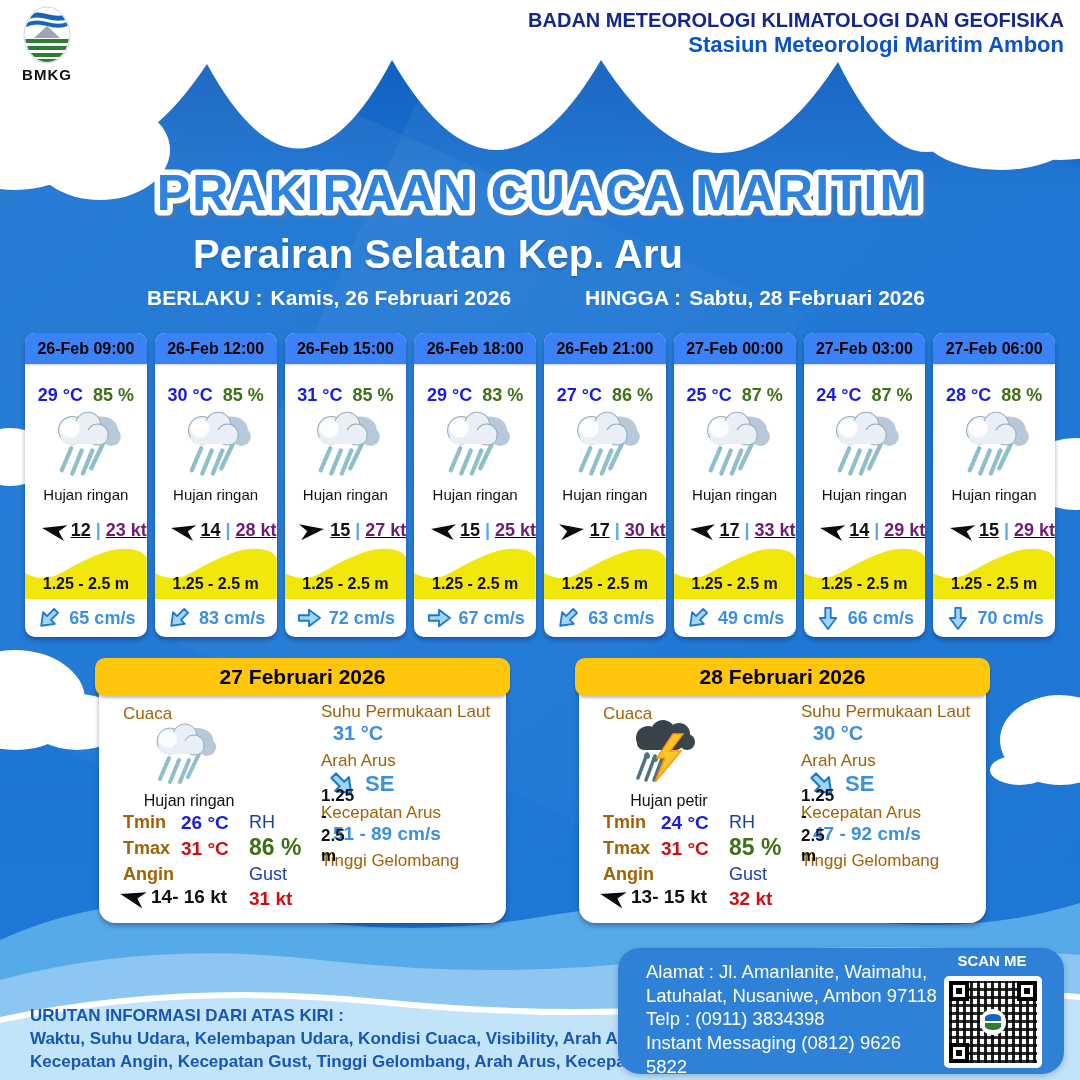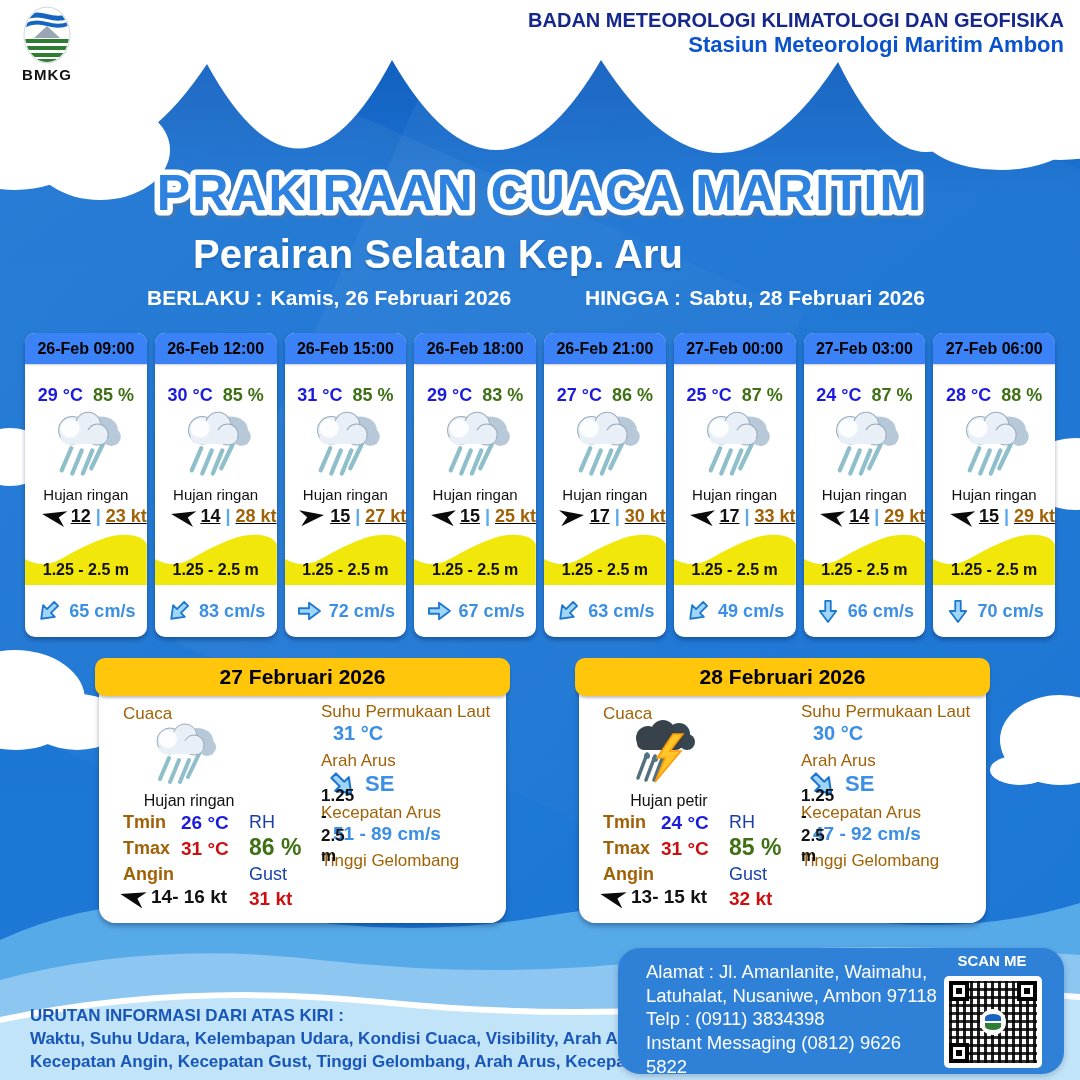--- a/index.html
+++ b/index.html
@@ -38,26 +38,26 @@
     font-weight:bold;font-size:16px;color:#000;box-shadow:0 1px 2px rgba(0,0,0,.2);}
   .hcard-temps{display:flex;justify-content:center;gap:10px;padding-top:21px;font-weight:bold;font-size:18px;}
   .t-temp{color:#1b1bdd;}
   .t-hum{color:#3f7015;}
   .hcard-icon{display:flex;justify-content:center;height:78px;}
   .hcard-cond{text-align:center;font-size:15px;color:#111;padding-top:2px;}
   .hcard-spacer{flex:1;}
   .hcard-wind{display:flex;justify-content:flex-end;align-items:center;gap:5px;font-weight:bold;font-size:18px;padding-bottom:2px;text-decoration:underline;}
   .w-speed{color:#111;}
   .w-sep{color:#5aa9f0;}
-  .w-gust{color:#a16207;}
+  .w-gust{color:#701a75;}
   .waveband{position:relative;height:56px;flex:none;}
   .waveband svg{position:absolute;left:0;top:0;width:100%;height:100%;}
   .waveband .wv-text{position:absolute;left:0;bottom:6px;width:100%;text-align:center;
     font-weight:bold;font-size:16px;color:#111;}
-  .hcard-current{height:52px;display:flex;justify-content:center;align-items:center;gap:7px;
+  .hcard-current{height:38px;display:flex;justify-content:center;align-items:center;gap:7px;
     font-weight:bold;font-size:18px;color:#3b8fe4;}
   .rot{display:inline-flex;}
 
   .daily{position:absolute;top:658px;width:415px;height:265px;z-index:5;}
   .daily-1{left:95px;} .daily-2{left:575px;}
   .daily-head{background:#ffc60b;border-radius:10px;height:38px;line-height:38px;text-align:center;
     font-weight:bold;font-size:21px;color:#000;box-shadow:0 2px 3px rgba(0,0,0,.25);position:relative;z-index:2;}
   .daily-body{position:absolute;left:4px;right:4px;top:32px;bottom:0;background:#fff;border-radius:0 0 16px 16px;
     box-shadow:0 3px 5px rgba(0,20,60,.35);z-index:1;}
   .daily-body .lbl{color:#a16207;font-size:17px;}

